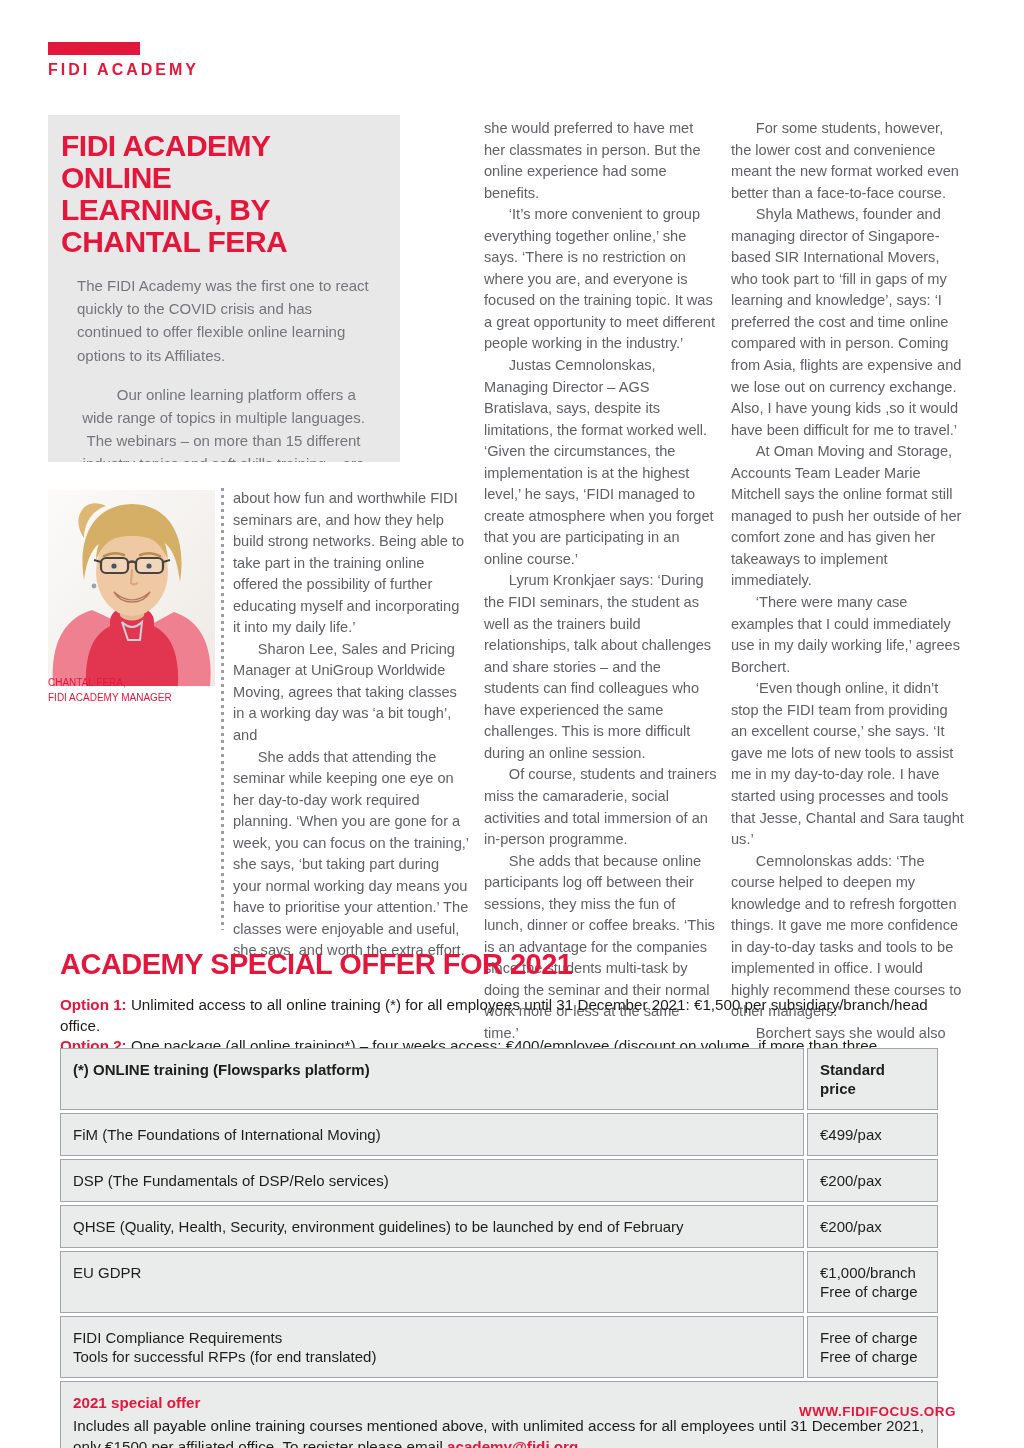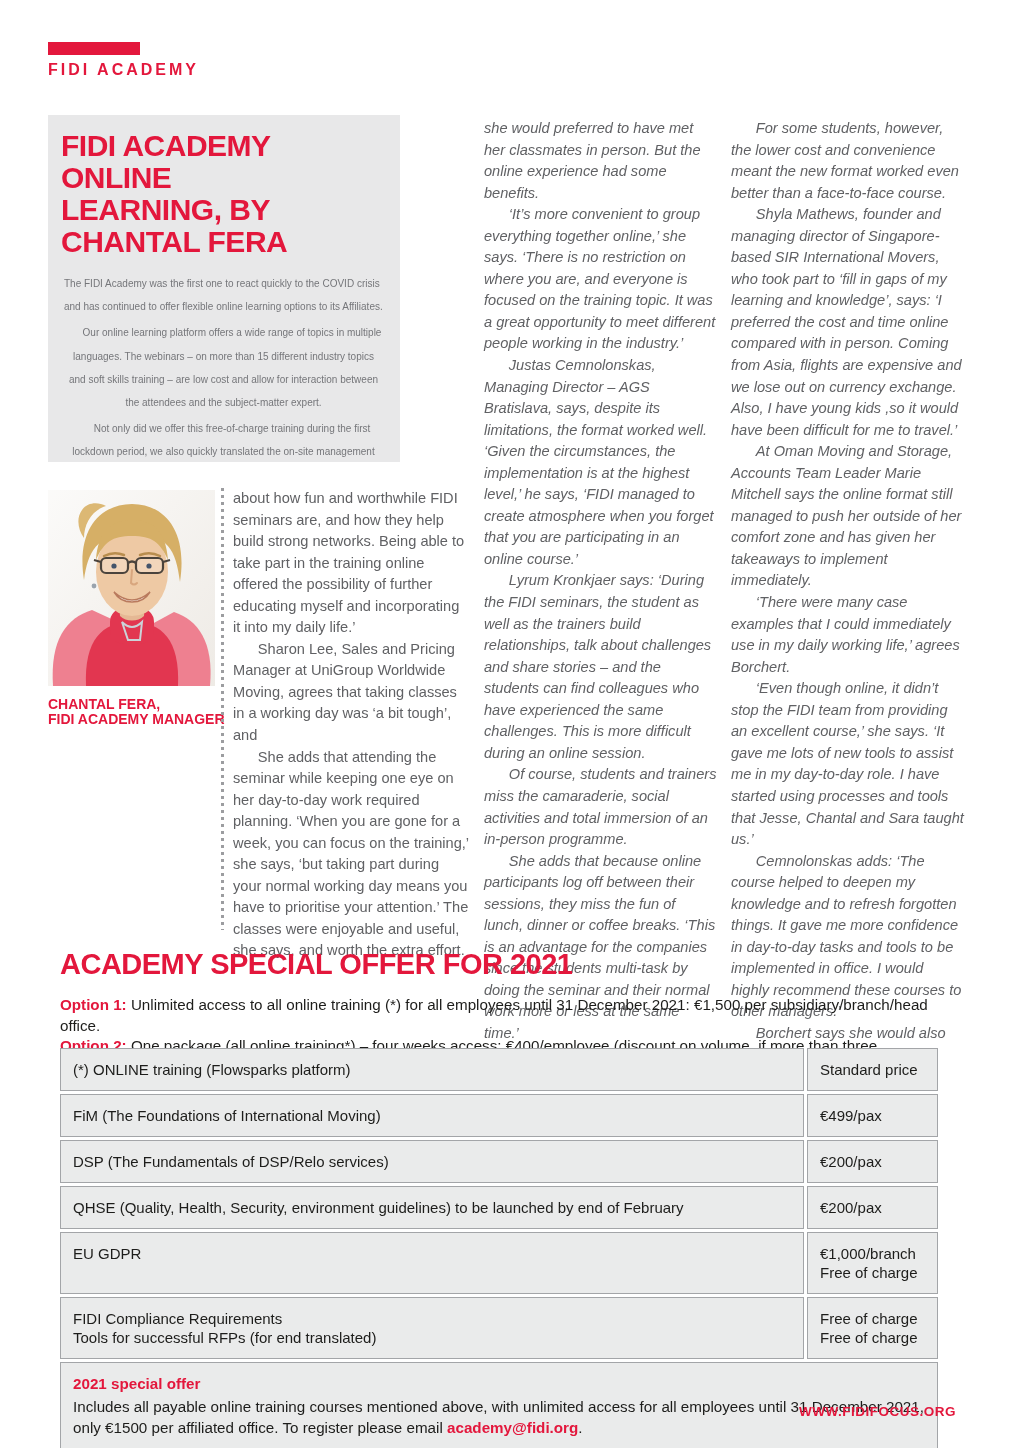--- a/index.html
+++ b/index.html
@@ -8,53 +8,53 @@
   
   .eyebrow-bar{position:absolute;left:48px;top:42px;width:92px;height:13px;background:#e3173c;}
   .eyebrow{position:absolute;left:48px;top:61px;font-size:16px;font-weight:700;
            letter-spacing:3px;color:#e3173c;}
   
   .intro-box{position:absolute;left:48px;top:115px;width:352px;height:347px;
              background:#e8e8e9;box-sizing:border-box;padding:15px 14px 0 13px;overflow:hidden;}
   .intro-title{margin:0 0 14px 0;color:#e3173c;font-size:30px;line-height:32px;
                font-weight:700;letter-spacing:-0.5px;}
   .intro-title span{display:block;}
-  .intro-text p{margin:3px;color:#75767a;font-size:10px;line-height:23.2px;}
+  .intro-text p{margin:16px;color:#75767a;font-size:15px;line-height:23.2px;}
   .intro-text p:not(:first-child){text-indent:1.7em;text-align:center;}
   
   .col{position:absolute;top:118px;width:234px;}
   .col p{margin:0;color:#606164;font-size:14.6px;line-height:21.55px;}
-  .col p{text-indent:1.7em;font-style:italic;}
+  .col p{text-indent:1.7em;}
   .col p.noindent{text-indent:0;}
   .col2{left:484px;}
   .col3{left:731px;width:233px;}
   .col1{position:absolute;left:233px;top:488px;width:236px;}
   .col1 p{margin:0;color:#606164;font-size:14.6px;line-height:21.55px;text-indent:1.7em;}
   .col1 p.noindent{text-indent:0;}
   .dotted-rule{position:absolute;left:221px;top:488px;width:3px;height:442px;
     background-image:repeating-linear-gradient(to bottom,#9c9da0 0 3px,transparent 3px 7px);}
   
   .photo{position:absolute;left:48px;top:490px;width:167px;height:196px;}
-  .photo-caption{position:absolute;left:48px;top:697px;color:#e3173c;font-weight:700;
-                 font-size:14px;line-height:14.5px;}
+  .photo-caption{position:absolute;left:48px;top:676px;color:#e3173c;font-weight:400;
+                 font-size:10px;line-height:14.5px;}
   .photo-caption span{display:block;}
   
   .offer-title{position:absolute;left:60px;top:948px;margin:0;color:#e3173c;
                font-size:29px;font-weight:700;letter-spacing:-0.5px;}
   .offer-options{position:absolute;left:60px;top:995px;width:880px;font-size:15.2px;line-height:20.5px;color:#1d1d1b;}
   .offer-options .opt-label{color:#e3173c;font-weight:700;}
   
   .offer-table{position:absolute;left:60px;top:1048px;width:878px;display:flex;
                flex-direction:column;gap:3px;}
   .t-row{display:flex;gap:3px;}
   .t-cell{background:#eaebeb;border:1px solid #a3a5a8;box-sizing:border-box;
           padding:9px 12px;color:#1d1d1b;font-size:15px;line-height:19px;}
   .t-cell.course{flex:0 0 744px;}
   .t-cell.price{flex:1 1 auto;}
-  .t-row.header .t-cell{font-weight:400;padding-top:11px;padding-bottom:11px;}
+  .t-row.header .t-cell{font-weight:700;padding-top:11px;padding-bottom:11px;}
   .t-row.body .t-cell{padding-top:11px;padding-bottom:11px;}
   .t-footer{background:#eaebeb;border:1px solid #a3a5a8;box-sizing:border-box;
             padding:10px 12px 14px 12px;font-size:15.2px;line-height:21px;color:#1d1d1b;}
   .t-footer .tf-title{color:#e3173c;font-weight:700;display:block;margin-bottom:2px;}
   .t-footer a{color:#e3173c;font-weight:700;text-decoration:none;}
   
   .page-footer{position:absolute;left:48px;top:1454px;font-size:13.5px;font-weight:700;color:#58595b;margin-left:17px;}
   .page-footer .fidi{color:#1d1d1b;margin-left:8px;}
   .page-footer .focus{color:#e3173c;}
   .site{position:absolute;right:68px;top:1404px;font-size:13.5px;font-weight:700;

